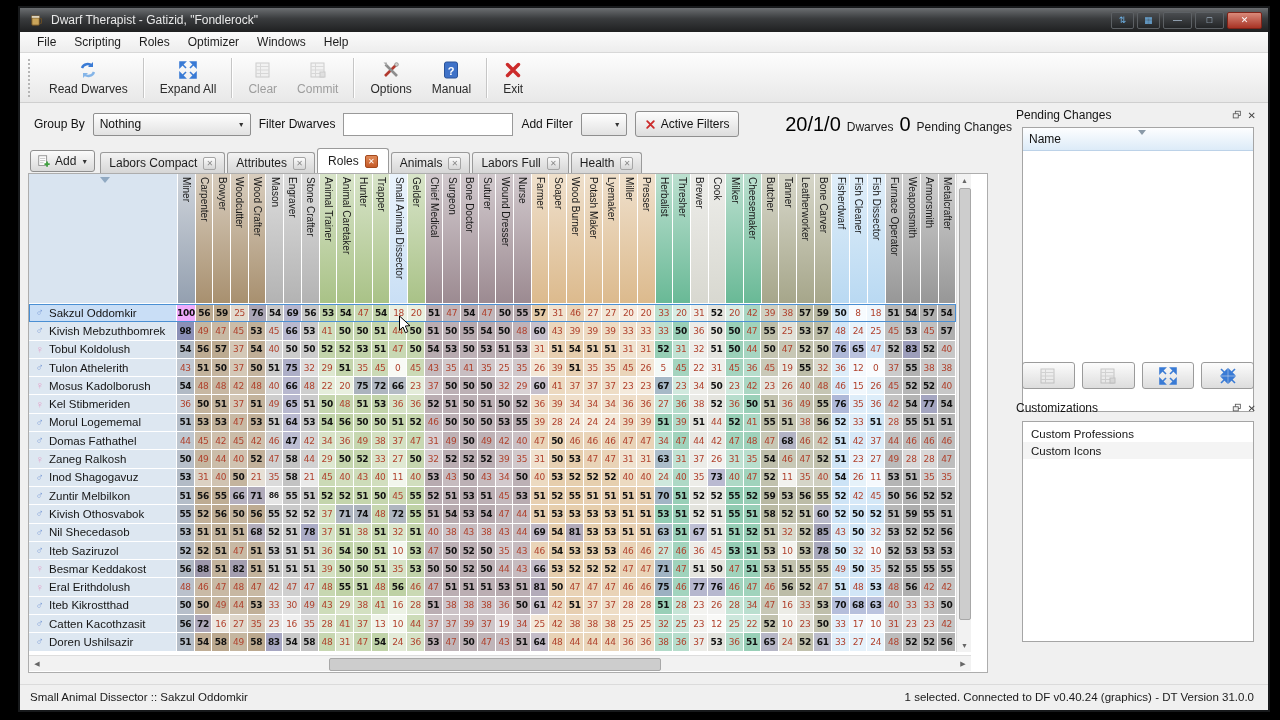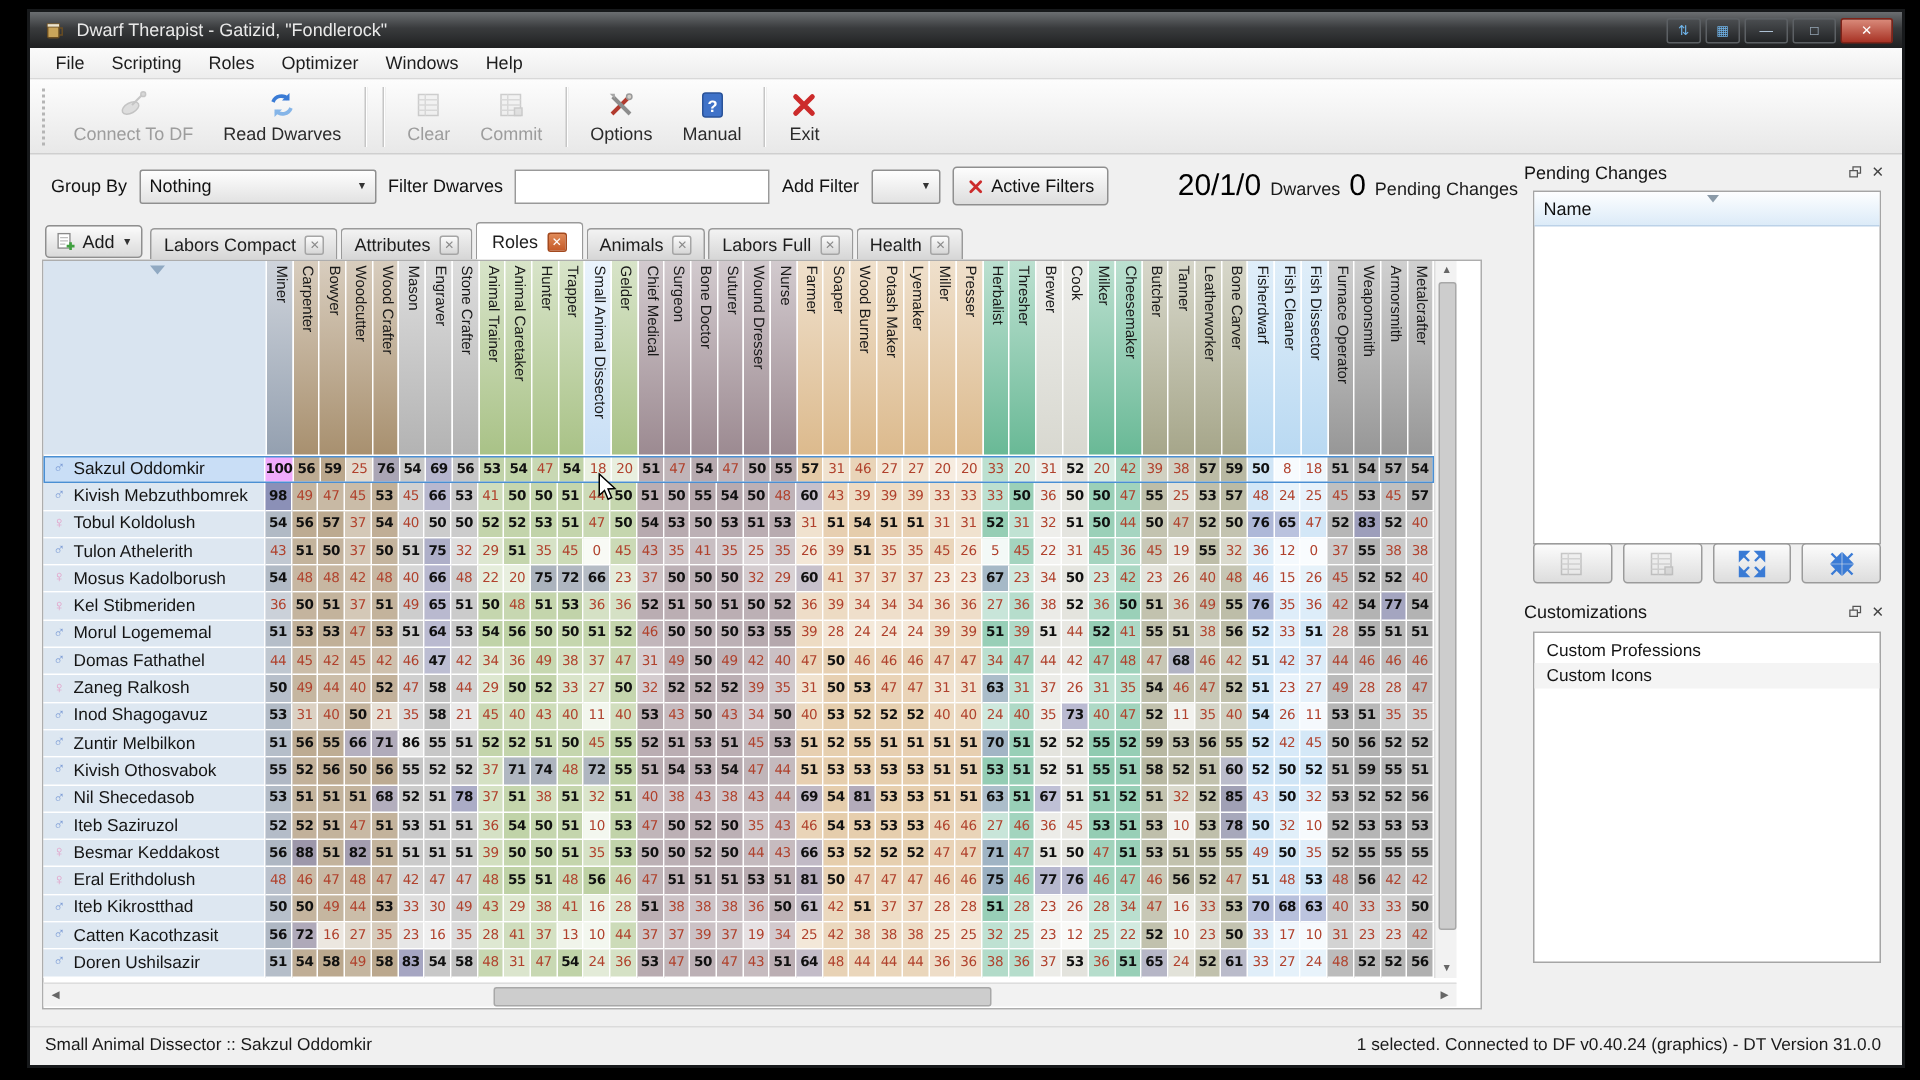--- a/index.html
+++ b/index.html
@@ -127,38 +127,43 @@
       <span class="menu-item">File</span>
       <span class="menu-item">Scripting</span>
       <span class="menu-item">Roles</span>
       <span class="menu-item">Optimizer</span>
       <span class="menu-item">Windows</span>
       <span class="menu-item">Help</span>
     </div>
 
   <div class="toolbar" id="toolbar">
       <span class="grip"></span>
-      <div class="tbtn disabled">
-        <span class="ticon"><svg width="20" height="20" viewBox="0 0 20 20">
-            <ellipse cx="8" cy="12" rx="6" ry="3.4" transform="rotate(-28 8 12)" fill="#c2c2c2" stroke="#8a8a8a"></ellipse>
-            <line x1="9" y1="10" x2="16" y2="3" stroke="#8a8a8a" stroke-width="1.4"></line>
-            <circle cx="16.5" cy="2.8" r="1.6" fill="#b0b0b0" stroke="#8a8a8a"></circle>
-          </svg></span>
-        <span>Connect To DF</span>
-      </div>
       <div class="tbtn">
         <span class="ticon"><svg width="20" height="20" viewBox="0 0 20 20">
             <path d="M4 8a6 6 0 0 1 10-2" fill="none" stroke="#3a7bd5" stroke-width="2.4"></path>
             <path d="M15 2v5h-5z" fill="#3a7bd5"></path>
             <path d="M16 12a6 6 0 0 1-10 2" fill="none" stroke="#85b5e8" stroke-width="2.4"></path>
             <path d="M5 18v-5h5z" fill="#85b5e8"></path>
           </svg></span>
         <span>Read Dwarves</span>
       </div>
       <span class="tsep"></span>
+      <div class="tbtn">
+        <span class="ticon"><svg width="20" height="20" viewBox="0 0 20 20" stroke="#3a7bd5" stroke-width="1.6" fill="#3a7bd5">
+            <line x1="8" y1="8" x2="4" y2="4"></line>
+            <path d="M2 2h5L2 7z"></path>
+            <line x1="12" y1="8" x2="16" y2="4"></line>
+            <path d="M18 2v5l-5-5z"></path>
+            <line x1="8" y1="12" x2="4" y2="16"></line>
+            <path d="M2 18v-5l5 5z"></path>
+            <line x1="12" y1="12" x2="16" y2="16"></line>
+            <path d="M18 18h-5l5-5z"></path>
+          </svg></span>
+        <span>Expand All</span>
+      </div>
       <span class="tsep"></span>
       <div class="tbtn disabled">
         <span class="ticon"><svg width="20" height="20" viewBox="0 0 20 20">
             <rect x="3" y="3" width="13" height="14" fill="#ececec" stroke="#9a9a9a"></rect>
             <path d="M3 6.5h13M3 10h13M3 13.5h13M7.5 3v14" stroke="#b5b5b5"></path>
           </svg></span>
         <span>Clear</span>
       </div>
       <div class="tbtn disabled">
         <span class="ticon"><svg width="20" height="20" viewBox="0 0 20 20">
@@ -920,21 +925,21 @@
           <div class="ncell">
             <span class="gsym" style="color: rgb(124, 156, 214);">♂</span>
             <span>Zuntir Melbilkon</span>
           </div>
           <div class="cells">
             <div class="cell" style="background: rgb(181, 190, 201); color: rgb(16, 16, 16); font-weight: 600;">51</div>
             <div class="cell" style="background: rgb(189, 171, 146); color: rgb(16, 16, 16); font-weight: 600;">56</div>
             <div class="cell" style="background: rgb(190, 173, 148); color: rgb(16, 16, 16); font-weight: 600;">55</div>
             <div class="cell" style="background: rgb(181, 176, 191); color: rgb(16, 16, 16); font-weight: 700;">66</div>
             <div class="cell" style="background: rgb(176, 171, 186); color: rgb(16, 16, 16); font-weight: 700;">71</div>
-            <div class="cell" style="background: #e5e5e5; color: rgb(16, 16, 16); font-weight: 700;">86</div>
+            <div class="cell" style="background: #e5e5e5; color: rgb(16, 16, 16); font-weight: 700; font-family: Liberation Mono, monospace;">86</div>
             <div class="cell" style="background: rgb(199, 199, 199); color: rgb(16, 16, 16); font-weight: 600;">55</div>
             <div class="cell" style="background: rgb(203, 203, 203); color: rgb(16, 16, 16); font-weight: 600;">51</div>
             <div class="cell" style="background: rgb(195, 212, 171); color: rgb(16, 16, 16); font-weight: 600;">52</div>
             <div class="cell" style="background: rgb(195, 212, 171); color: rgb(16, 16, 16); font-weight: 600;">52</div>
             <div class="cell" style="background: rgb(196, 213, 172); color: rgb(16, 16, 16); font-weight: 600;">51</div>
             <div class="cell" style="background: rgb(197, 214, 174); color: rgb(16, 16, 16); font-weight: 600;">50</div>
             <div class="cell" style="background: rgb(203, 218, 182); color: rgb(176, 65, 44); font-weight: 400;">45</div>
             <div class="cell" style="background: rgb(191, 210, 166); color: rgb(16, 16, 16); font-weight: 600;">55</div>
             <div class="cell" style="background: rgb(186, 173, 178); color: rgb(16, 16, 16); font-weight: 600;">52</div>
             <div class="cell" style="background: rgb(187, 174, 179); color: rgb(16, 16, 16); font-weight: 600;">51</div>
@@ -1400,21 +1405,21 @@
   <div class="dtitle" style="top:107px">
     <span>Pending Changes</span>
     <span class="dticons">
       <svg width="10" height="10" viewBox="0 0 12 12">
           <rect x="4" y="1.5" width="6" height="5" fill="none" stroke="#555"></rect>
           <rect x="1.5" y="4.5" width="6" height="5" fill="#eee" stroke="#555"></rect>
         </svg>
       <span>✕</span>
     </span>
   </div>
-  <div class="panelbox" style="top:127px;height:236px">
+  <div class="panelbox" style="top:127px;height:285px">
     <div class="lhead">
       <div class="stri"></div>
       <span>Name</span>
     </div>
   </div>
   <div class="pbtns" id="pbtns">
       <div class="pbtn disabled">
         <svg width="20" height="20" viewBox="0 0 20 20">
           <rect x="3" y="3" width="13" height="14" fill="#ececec" stroke="#9a9a9a"></rect>
           <path d="M3 6.5h13M3 10h13M3 13.5h13M7.5 3v14" stroke="#b5b5b5"></path>

